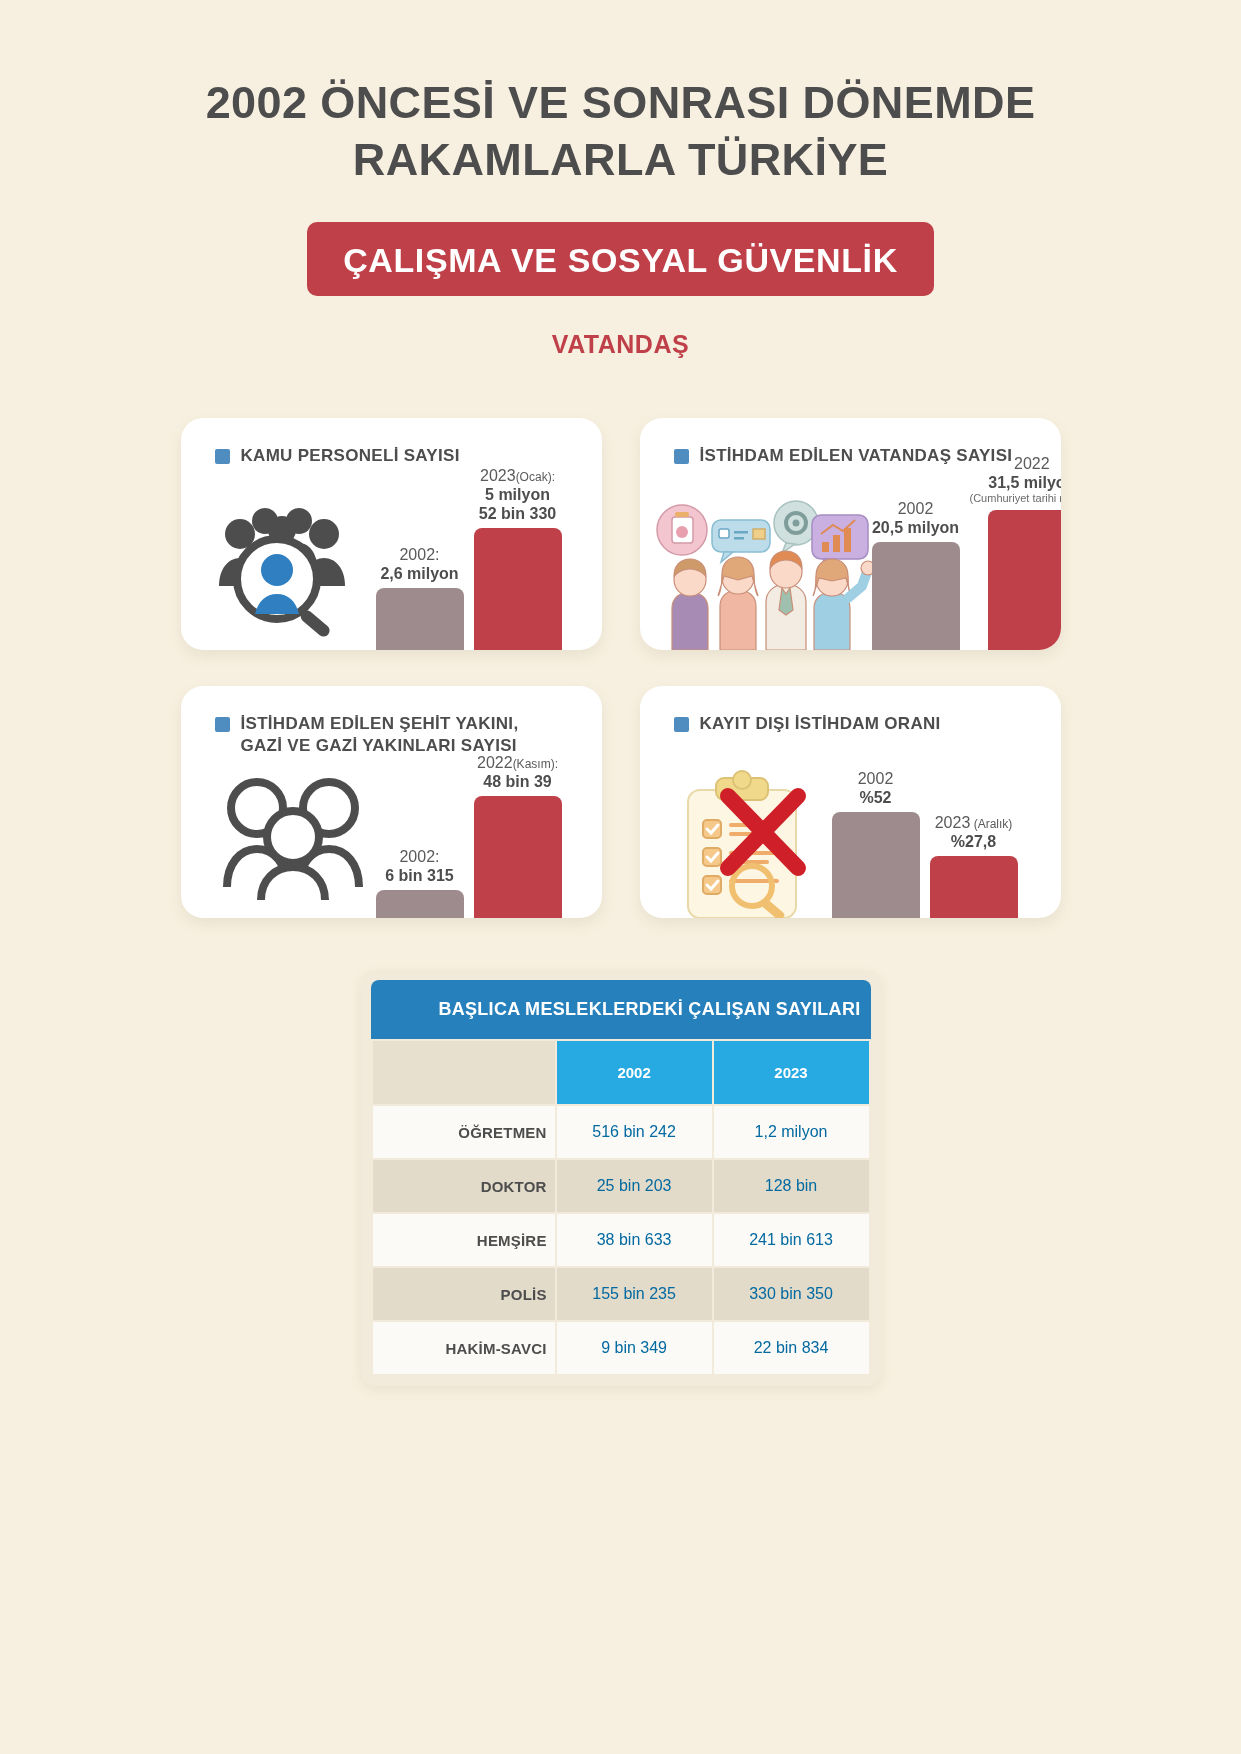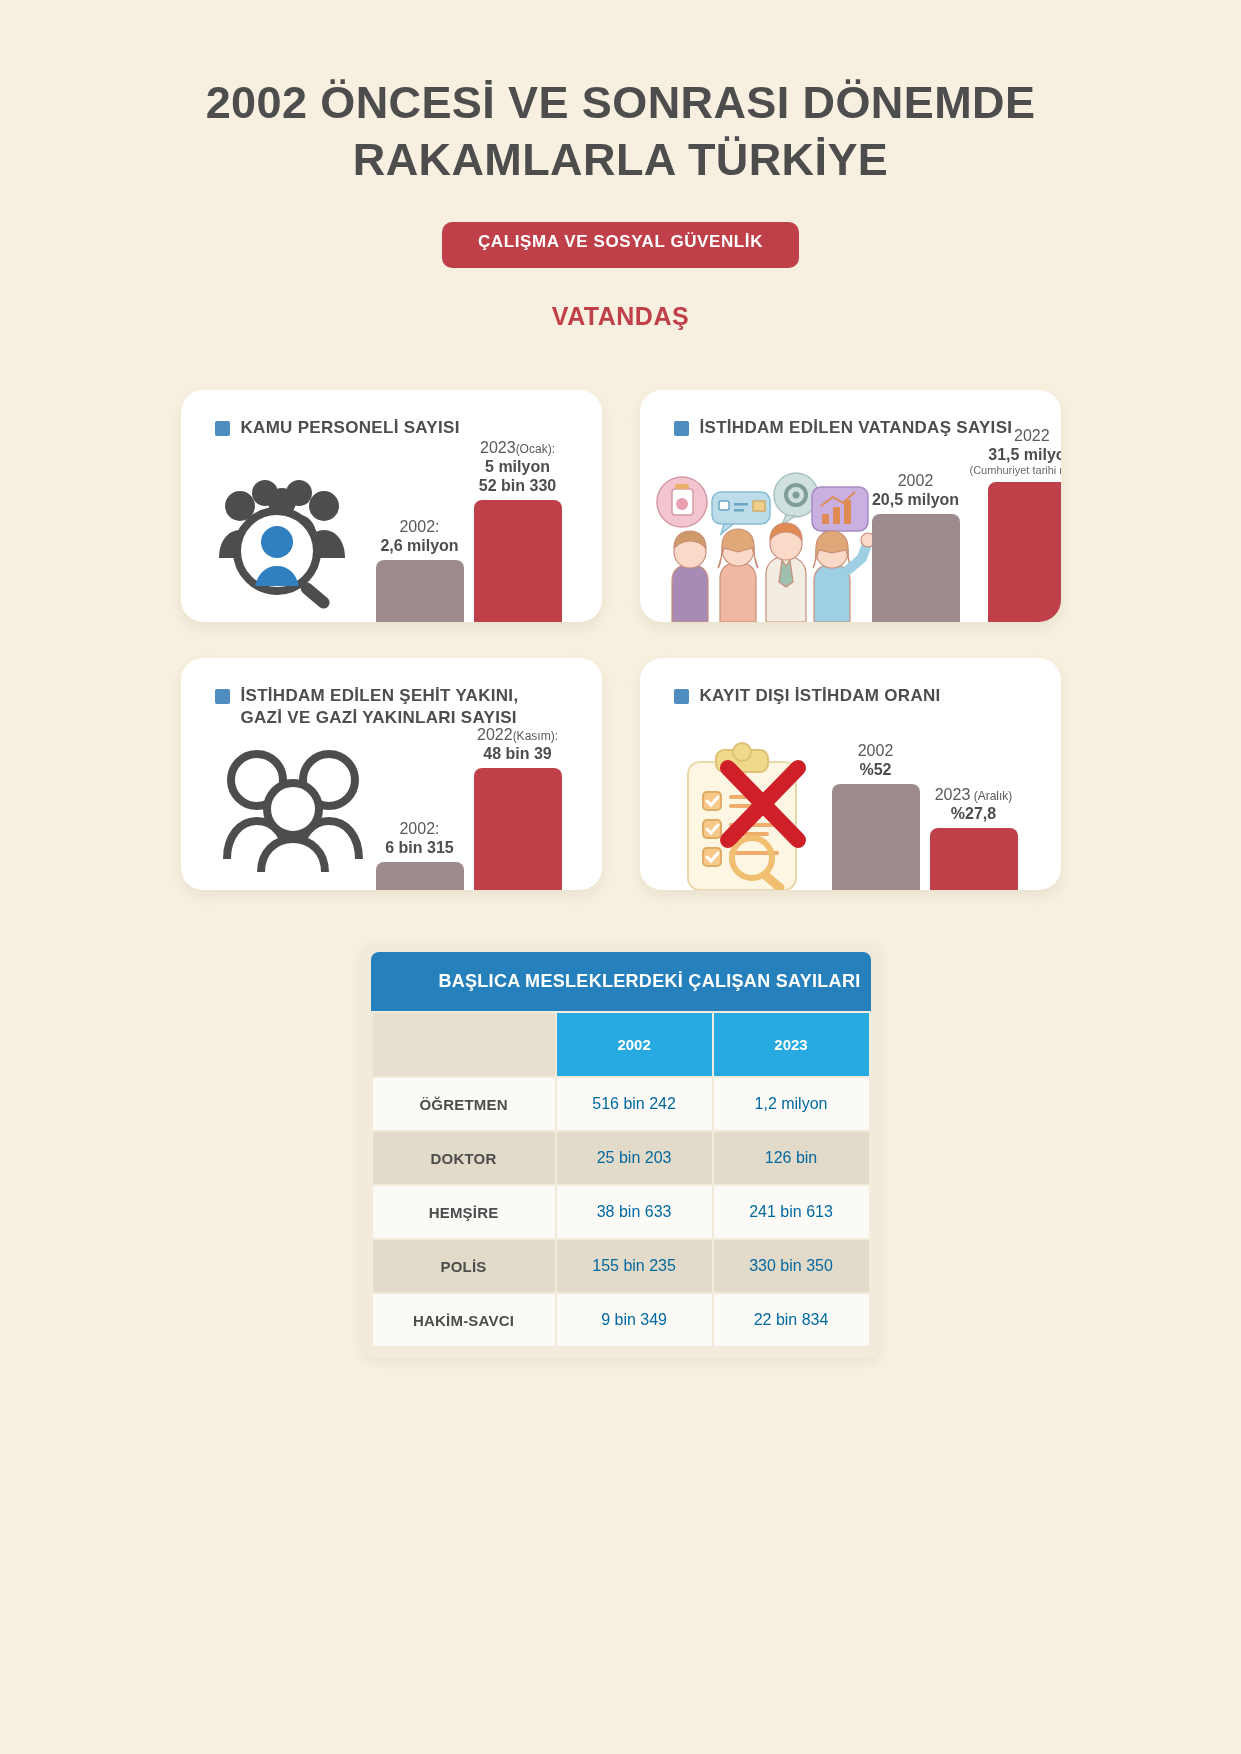--- a/index.html
+++ b/index.html
@@ -23,24 +23,24 @@
     letter-spacing: 0.4px;
     line-height: 1.27;
     max-width: 880px;
     margin: 0 auto;
   }
 
   .subtitle-badge {
     display: inline-block;
     background: #bf4048;
     color: #ffffff;
-    font-size: 17px;
+    font-size: 34px;
     font-weight: bold;
     letter-spacing: 0.6px;
-    padding: 10px 36px 16px;
+    padding: 19px 36px 16px;
     border-radius: 10px;
     margin-top: 34px;
   }
 
   .section-label {
     margin-top: 34px;
     font-size: 25px;
     font-weight: bold;
     color: #bf4048;
     letter-spacing: 0.5px;
@@ -165,20 +165,21 @@
     font-weight: bold;
     font-size: 15px;
     padding: 23px 8px;
   }
   th.blank-head { background: #e8e0cf; }
   td.rowname {
     font-weight: bold;
     color: #4d4d4d;
     font-size: 15px;
     letter-spacing: 0.2px;
+    text-align: right;
   }
   td.val { color: #0369a1; margin-left: 24px; }
   tr.odd td  { background: #fbfaf7; }
   tr.even td { background: #e3dbc9; }
 
   
   svg { display: block; }
 </style>
 </head>
 <body>
@@ -424,21 +425,21 @@
     </thead>
     <tbody>
       <tr class="odd">
         <td class="rowname">ÖĞRETMEN</td>
         <td class="val">516 bin 242</td>
         <td class="val">1,2 milyon</td>
       </tr>
       <tr class="even">
         <td class="rowname">DOKTOR</td>
         <td class="val">25 bin 203</td>
-        <td class="val">126 bin</td>
+        <td class="val">128 bin</td>
       </tr>
       <tr class="odd">
         <td class="rowname">HEMŞİRE</td>
         <td class="val">38 bin 633</td>
         <td class="val">241 bin 613</td>
       </tr>
       <tr class="even">
         <td class="rowname">POLİS</td>
         <td class="val">155 bin 235</td>
         <td class="val">330 bin 350</td>

